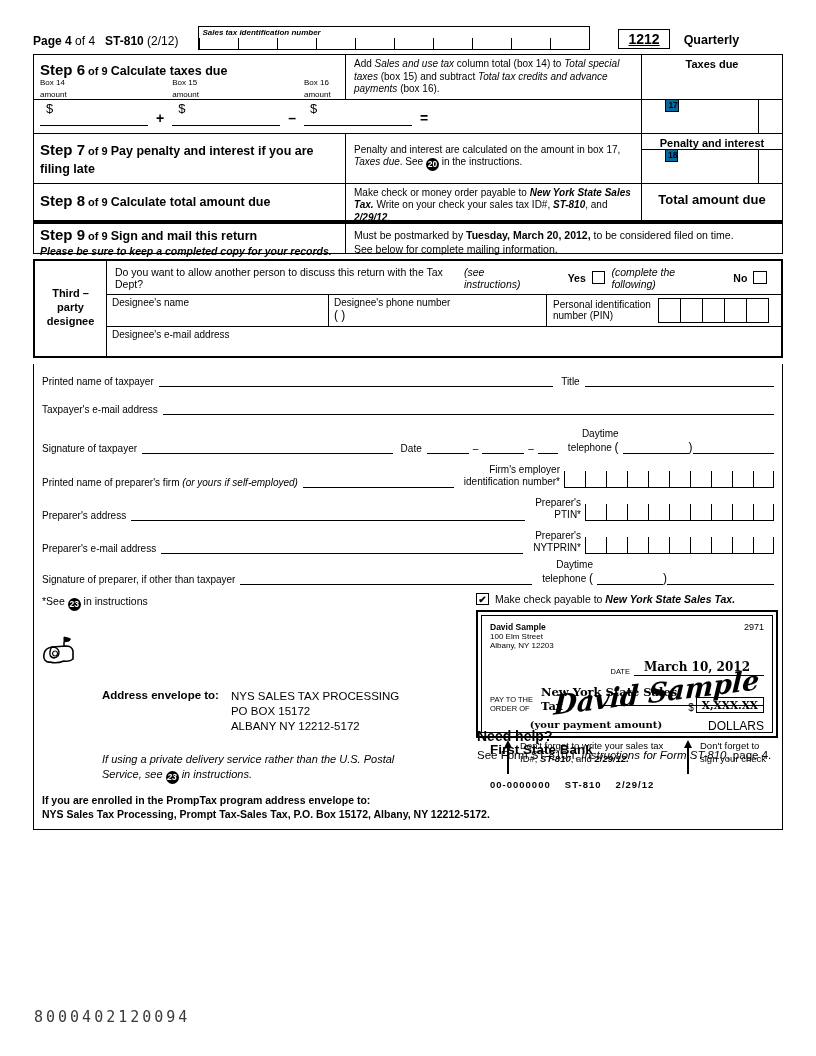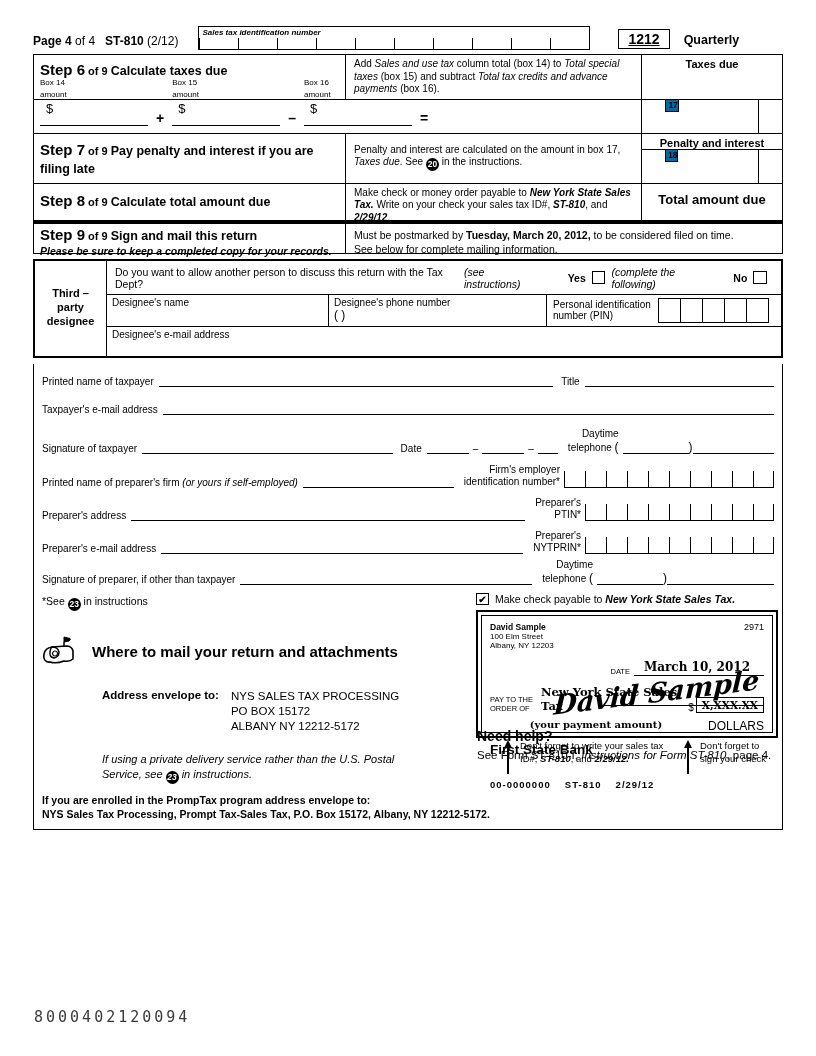--- a/index.html
+++ b/index.html
@@ -366,21 +366,20 @@
         <div class="seenote">
           <span>*See </span><span class="cnum">23</span><span> in instructions</span>
         </div>
         <div class="mail-head">
           <svg width="40" height="32" viewBox="0 0 40 32">
             <path d="M4,26 Q1,24 2,19 Q3,13 10,12 L24,11 Q30,11 31,16 L31,24 Q28,27 22,26 Q14,29 8,27 Q5,27.5 4,26 Z" fill="none" stroke="#000" stroke-width="1.6"></path>
             <path d="M10,12 Q16,12 17,17 Q17,22 12,23 Q7,22 8,17 Q8.5,13 10,12 Z" fill="none" stroke="#000" stroke-width="1.4"></path>
             <path d="M13,16 a2.5,2.5 0 1,0 0.1,0 Z" fill="none" stroke="#000" stroke-width="1.2"></path>
             <path d="M22,11 L22,2 L28,3.5 Q29,5 27,6 L22,7 Z" fill="#000" stroke="#000" stroke-width="1"></path>
           </svg>
-          <span class="ttl">Where to mail your return and attachments</span>
         </div>
         <div class="addr-blk">
           <span class="addr-lab">Address envelope to:</span>
           <span class="addr-lines">
             <span>NYS SALES TAX PROCESSING</span><br><span>PO BOX 15172</span><br><span>ALBANY NY 12212-5172</span>
           </span>
         </div>
         <div class="priv">
           <span>If using a private delivery service rather than the U.S. Postal Service, see </span><span class="cnum">23</span><span> in instructions.</span>
         </div>

